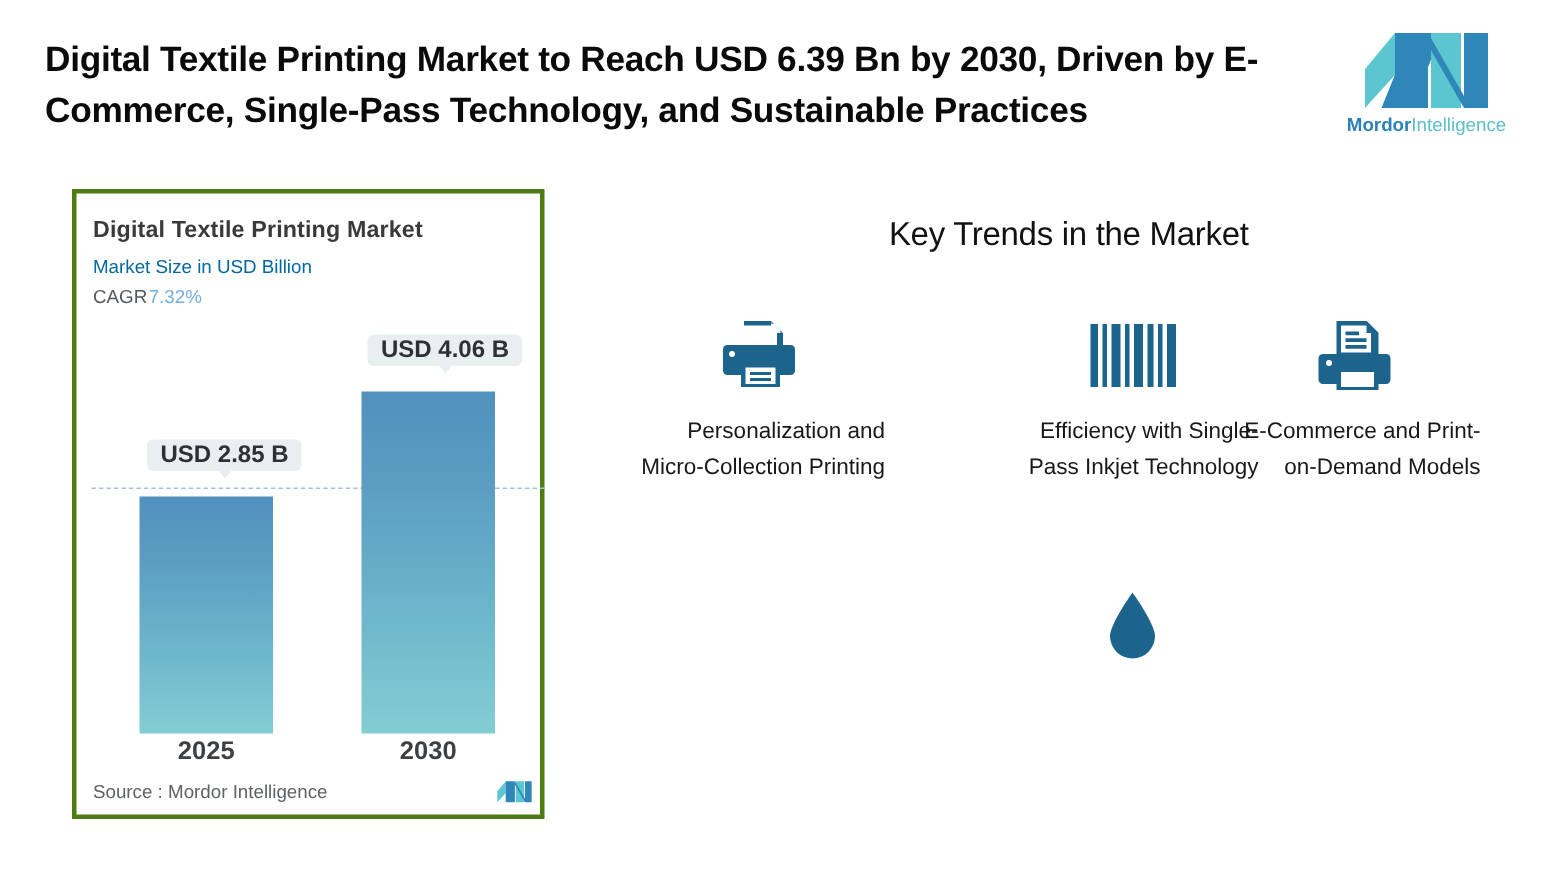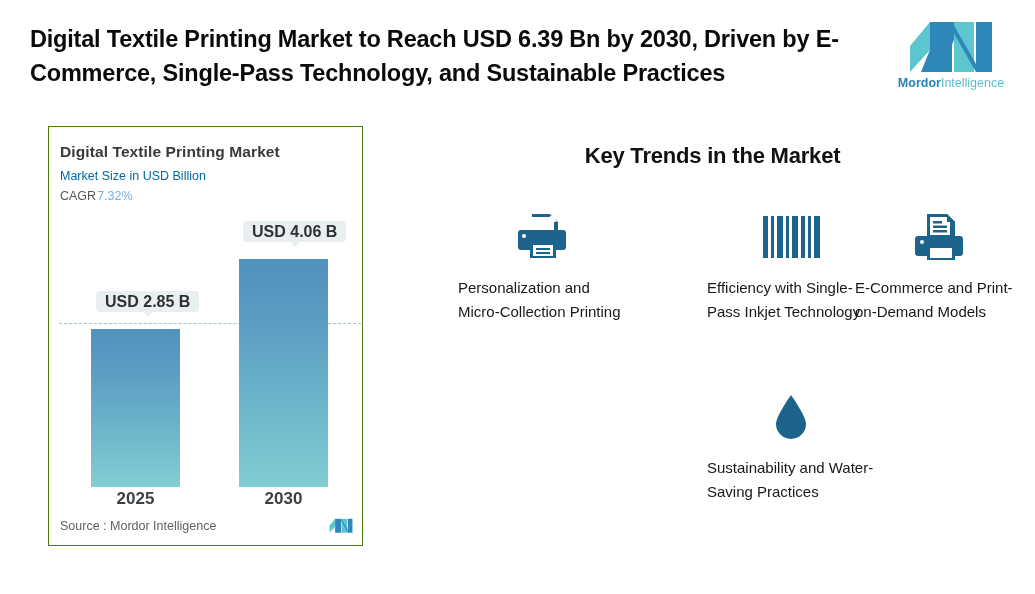--- a/index.html
+++ b/index.html
@@ -60,21 +60,21 @@
   .word-intel  { color: #5bbfc9; font-weight: normal; }
 
   
   #chart-card {
     position: absolute;
     left: 48px;
     top: 126px;
     width: 315px;
     height: 420px;
     background: #ffffff;
-    border: 1px solid #4d7c0f;
+    border: 3px solid #4d7c0f;
     box-sizing: border-box;
   }
   #chart-title {
     position: absolute;
     left: 11px; top: 16px;
     font-size: 15.5px;
     font-weight: bold;
     color: #3a3a3a;
     letter-spacing: 0.1px;
   }
@@ -181,29 +181,28 @@
     top: 126px;
     width: 625px;
     height: 450px;
   }
   #trends-heading {
     position: absolute;
     left: 0; top: 17px;
     width: 625px;
     text-align: center;
     font-size: 22px;
-    font-weight: bold;
+    font-weight: normal;
     color: #111111;
     letter-spacing: -0.2px;
   }
   .trend {
     position: absolute;
     width: 168px;
-    text-align: left;
-    margin-left: 36px;
+    text-align: right;
   }
   .trend .trend-icon {
     height: 58px;
     display: flex;
     align-items: center;
     justify-content: center;
   }
   .trend .trend-label {
     margin-top: 10px;
     font-size: 15px;
@@ -335,15 +334,14 @@
     </div>
     <div class="trend-label">E-Commerce and Print-on-Demand Models</div>
   </div>
 
   <div class="trend" id="trend-3">
     <div class="trend-icon">
       <svg width="40" height="50" viewBox="0 0 40 50">
         <path d="M20 3 C20 3 5 24 5 32 a15 15 0 0 0 30 0 C35 24 20 3 20 3 z" fill="#1c648c"></path>
       </svg>
     </div>
-    <div class="trend-label">Sustainability and Water-Saving Practices</div>
   </div>
 </div>
 
 </body></html>

